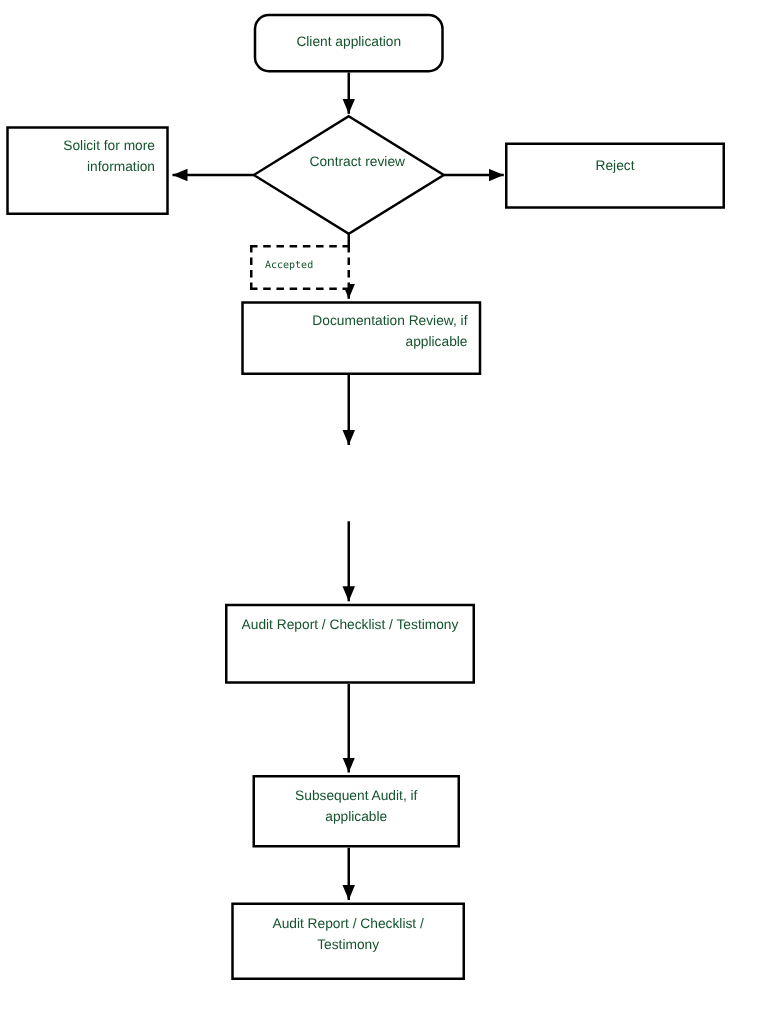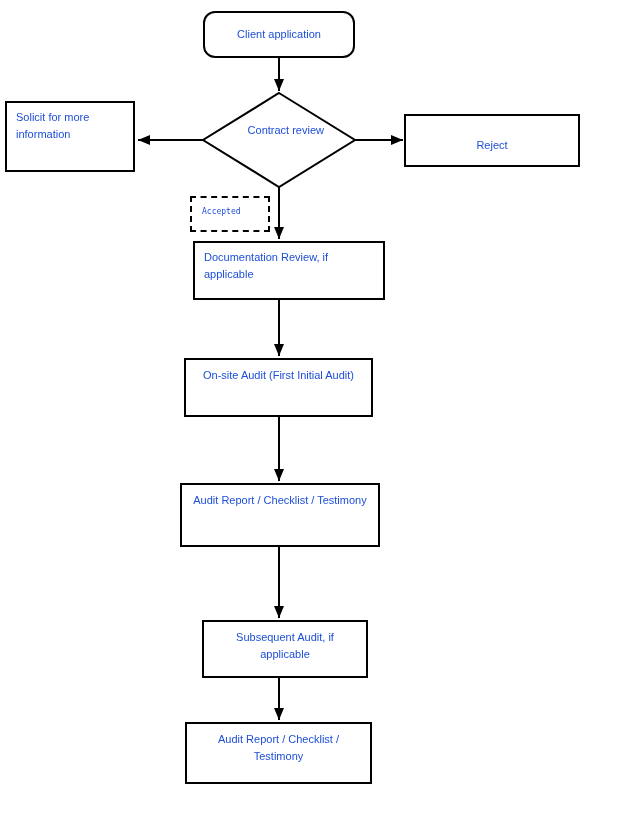--- a/index.html
+++ b/index.html
@@ -6,21 +6,21 @@
     margin: 0;
     padding: 0;
     background: #ffffff;
   }
   .canvas {
     position: relative;
     width: 620px;
     height: 814px;
     background: #ffffff;
     font-family: "Liberation Sans", sans-serif;
-    color: #1d4ed8;
+    color: #14532d;
     overflow: hidden;
   }
   .connector-layer {
     position: absolute;
     left: 0; top: 0;
     width: 620px; height: 814px;
     z-index: 1;
   }
   .node {
     position: absolute;
@@ -32,21 +32,21 @@
     z-index: 2;
   }
   .node.rounded {
     border-radius: 12px;
     display: flex;
     align-items: center;
     justify-content: center;
     text-align: center;
   }
   .node.rect-left {
-    text-align: left;
+    text-align: right;
     padding: 6px 9px;
   }
   .node.rect-center {
     text-align: center;
     padding: 7px 6px;
   }
   .node.dashed {
     border: 2px dashed #000000;
     font-family: "DejaVu Sans Mono", monospace;
     font-size: 8px;
@@ -60,22 +60,22 @@
     top: 122px;
     width: 90px;
     text-align: right;
     font-size: 11px;
     line-height: 1.6;
     z-index: 2;
   }
   
   .n-client        { left: 203px; top: 11px;  width: 152px; height: 47px; }
   .n-solicit       { left: 5px;   top: 101px; width: 130px; height: 71px; }
-  .n-reject        { left: 404px; top: 114px; width: 176px; height: 53px; text-align: center; padding-top: 21px; }
-  .n-accepted      { left: 190px; top: 196px; width: 80px;  height: 36px; }
+  .n-reject        { left: 404px; top: 114px; width: 176px; height: 53px; text-align: center; padding-top: 9px; }
+  .n-accepted      { left: 200px; top: 196px; width: 80px;  height: 36px; }
   .n-documentation { left: 193px; top: 241px; width: 192px; height: 59px; }
   .n-onsite        { left: 184px; top: 358px; width: 189px; height: 59px; }
   .n-audit1        { left: 180px; top: 483px; width: 200px; height: 64px; }
   .n-subsequent    { left: 202px; top: 620px; width: 166px; height: 58px; }
   .n-audit2        { left: 185px; top: 722px; width: 187px; height: 62px; }
 </style>
 </head>
 <body>
 
 <div class="canvas">
@@ -106,21 +106,20 @@
   <div class="diamond-label">Contract review</div>
 
   <div class="node rect-left n-solicit">Solicit for more information</div>
 
   <div class="node n-reject">Reject</div>
 
   <div class="node dashed n-accepted">Accepted</div>
 
   <div class="node rect-left n-documentation">Documentation Review, if applicable</div>
 
-  <div class="node rect-center n-onsite">On-site Audit (First Initial Audit)</div>
 
   <div class="node rect-center n-audit1">Audit Report / Checklist / Testimony</div>
 
   <div class="node rect-center n-subsequent">Subsequent Audit, if applicable</div>
 
   <div class="node rect-center n-audit2">Audit Report / Checklist / Testimony</div>
 
 </div>
 
 </body></html>

